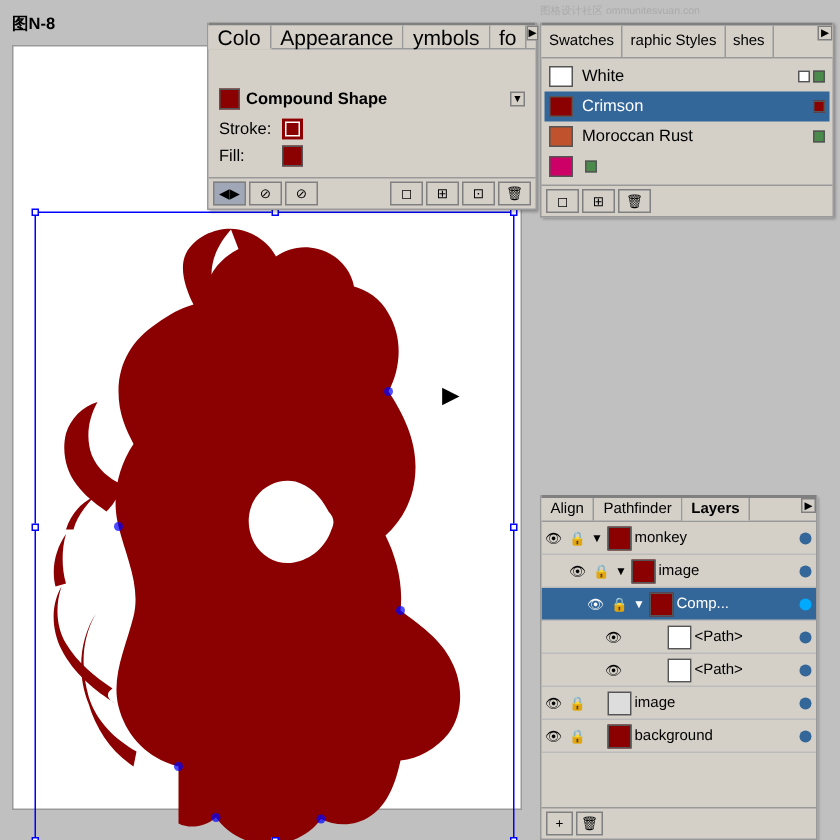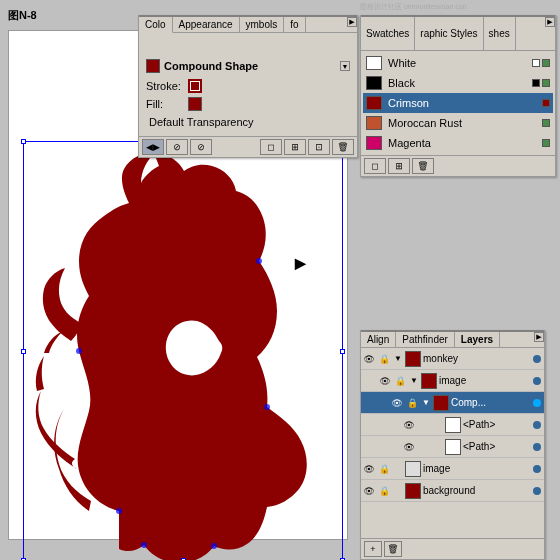--- a/index.html
+++ b/index.html
@@ -90,21 +90,21 @@
     .panel-tabs {
       display: flex;
       background: #d4d0c8;
       border-bottom: 1px solid #999;
       height: 18px;
       border-top: 2px solid #808080;
     }
 
     .panel-tab {
       padding: 1px 6px;
-      font-size: 10px;
+      font-size: 14px;
       cursor: pointer;
       border-right: 1px solid #999;
       display: flex;
       align-items: center;
       background: #d4d0c8;
     }
     .panel-tab.active {
       background: #d4d0c8;
       border-bottom: 1px solid #d4d0c8;
       margin-bottom: -1px;
@@ -216,21 +216,21 @@
       background: #d4d0c8;
       border: 1px solid #999;
       border-top: none;
       box-shadow: 1px 1px 2px rgba(0,0,0,0.3);
     }
 
     .sw-tabs {
       display: flex;
       background: #d4d0c8;
       border-bottom: 1px solid #999;
-      height: 36px;
+      height: 24px;
       border-top: 2px solid #808080;
       overflow: hidden;
     }
 
     .sw-tab {
       padding: 1px 5px;
       font-size: 10px;
       cursor: pointer;
       border-right: 1px solid #999;
       display: flex;
@@ -553,23 +553,20 @@
     <div class="prop-row">
       <span class="prop-label">Stroke:</span>
       <div class="stroke-swatch">
         <div class="stroke-inner"></div>
       </div>
     </div>
     <div class="prop-row">
       <span class="prop-label">Fill:</span>
       <div class="fill-swatch"></div>
     </div>
-    <div class="prop-row">
-      <span class="default-text">Default Transparency</span>
-    </div>
   </div>
   <div class="panel-toolbar">
     <div class="tb-btn active-btn">◀▶</div>
     <div class="tb-btn">⊘</div>
     <div class="tb-btn">⊘</div>
     <div style="flex:1;"></div>
     <div class="tb-btn">◻</div>
     <div class="tb-btn">⊞</div>
     <div class="tb-btn">⊡</div>
     <div class="tb-btn">🗑</div>
@@ -592,42 +589,35 @@
   </div>
   <div class="swatch-list">
 
     <div class="swatch-row">
       <div class="swatch-color" style="background:#ffffff;"></div>
       <span class="swatch-name">White</span>
       <div class="swatch-indicator" style="background:#ffffff;"></div>
       <div class="swatch-indicator" style="background:#4a8a4a;"></div>
     </div>
 
-    <div class="swatch-row">
-      <div class="swatch-color" style="background:#000000;"></div>
-      <span class="swatch-name">Black</span>
-      <div class="swatch-indicator" style="background:#000000;"></div>
-      <div class="swatch-indicator" style="background:#4a8a4a;"></div>
-    </div>
 
     <div class="swatch-row selected">
       <div class="swatch-color" style="background:#8b0000;"></div>
       <span class="swatch-name">Crimson</span>
       <div class="swatch-indicator" style="background:#8b0000;"></div>
     </div>
 
     <div class="swatch-row">
       <div class="swatch-color" style="background:#c0522d;"></div>
       <span class="swatch-name">Moroccan Rust</span>
       <div class="swatch-indicator" style="background:#4a8a4a;"></div>
     </div>
 
     <div class="swatch-row">
       <div class="swatch-color" style="background:#cc0066;"></div>
-      <span class="swatch-name">Magenta</span>
       <div class="swatch-indicator" style="background:#4a8a4a;"></div>
     </div>
   </div>
   <div class="sw-toolbar">
     <div class="tb-btn">◻</div>
     <div class="tb-btn">⊞</div>
     <div class="tb-btn">🗑</div>
   </div>
 </div>
 

